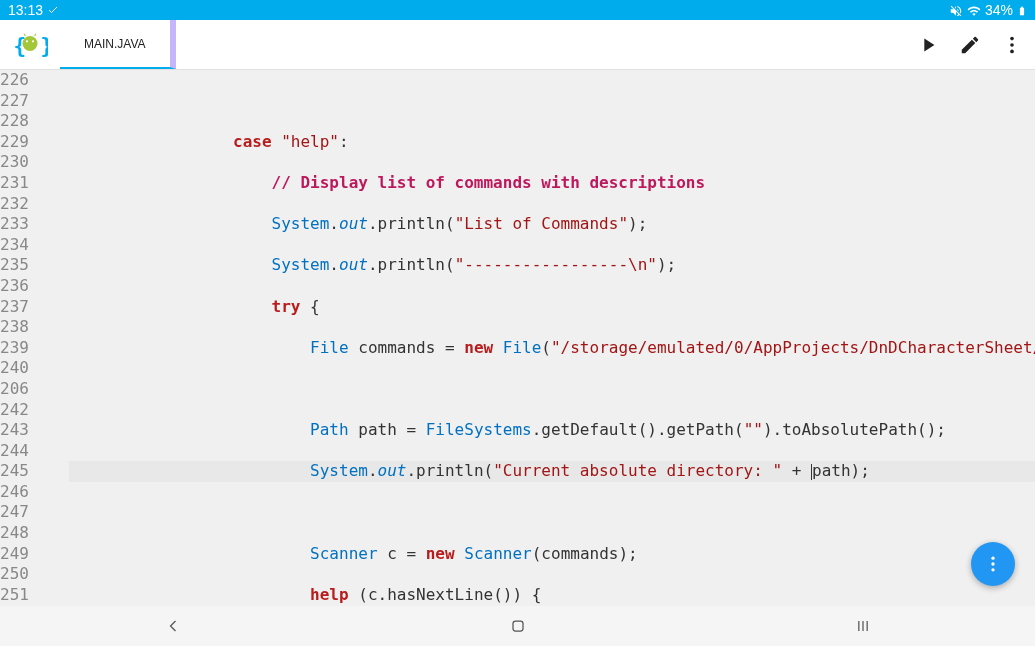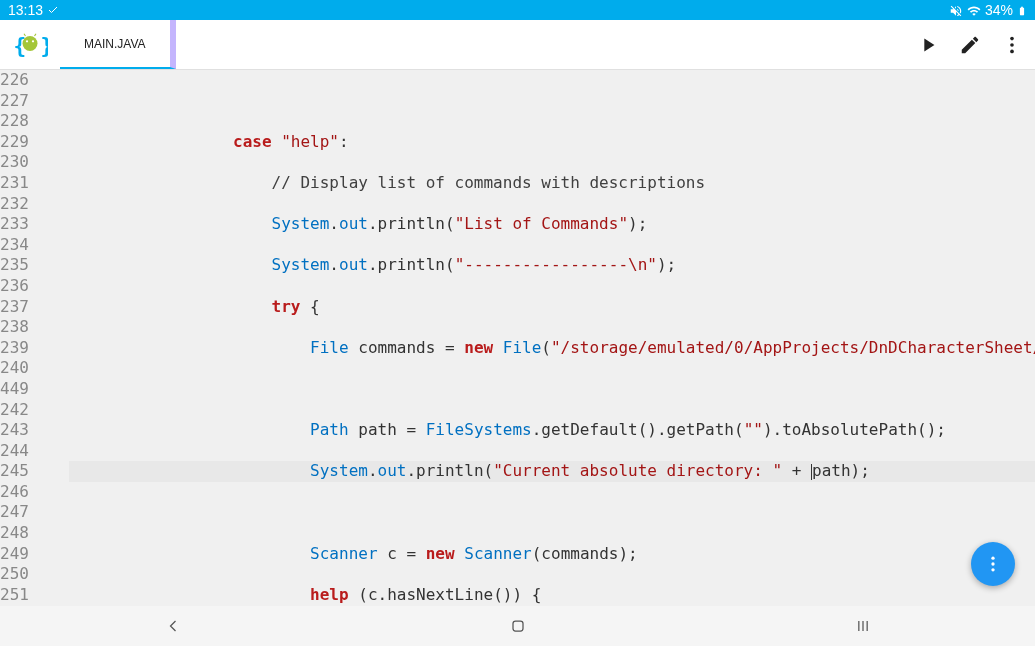--- a/index.html
+++ b/index.html
@@ -75,24 +75,24 @@
 .gutter div { height: 20.6px; }
 .code {
   flex: 1;
   white-space: pre;
   position: relative;
 }
 .code-line { height: 20.6px; padding-left: 10px; }
 .code-line.hl { background: #e8e8e8; }
 .k { color: #b91c1c; font-weight: bold; } 
 .s { color: #a31515; } 
-.c { color: #404040; font-style: normal; } 
+.c { color: #be185d; font-style: normal; font-weight: bold; } 
 .t { color: #0070c1; } 
 .m { color: #333; } 
-.f { color: #0070c1; } 
+.f { color: #0070c1; font-style: italic; } 
 .p { color: #333; } 
 .v { color: #333; } 
 .nav-bar {
   position: absolute;
   bottom: 0;
   left: 0;
   right: 0;
   height: 40px;
   background: #f5f5f5;
   display: flex;
@@ -182,21 +182,21 @@
       <div>231</div>
       <div>232</div>
       <div>233</div>
       <div>234</div>
       <div>235</div>
       <div>236</div>
       <div>237</div>
       <div>238</div>
       <div>239</div>
       <div>240</div>
-      <div>449</div>
+      <div>206</div>
       <div>242</div>
       <div>243</div>
       <div>244</div>
       <div>245</div>
       <div>246</div>
       <div>247</div>
       <div>248</div>
       <div>249</div>
       <div>250</div>
       <div>251</div>

